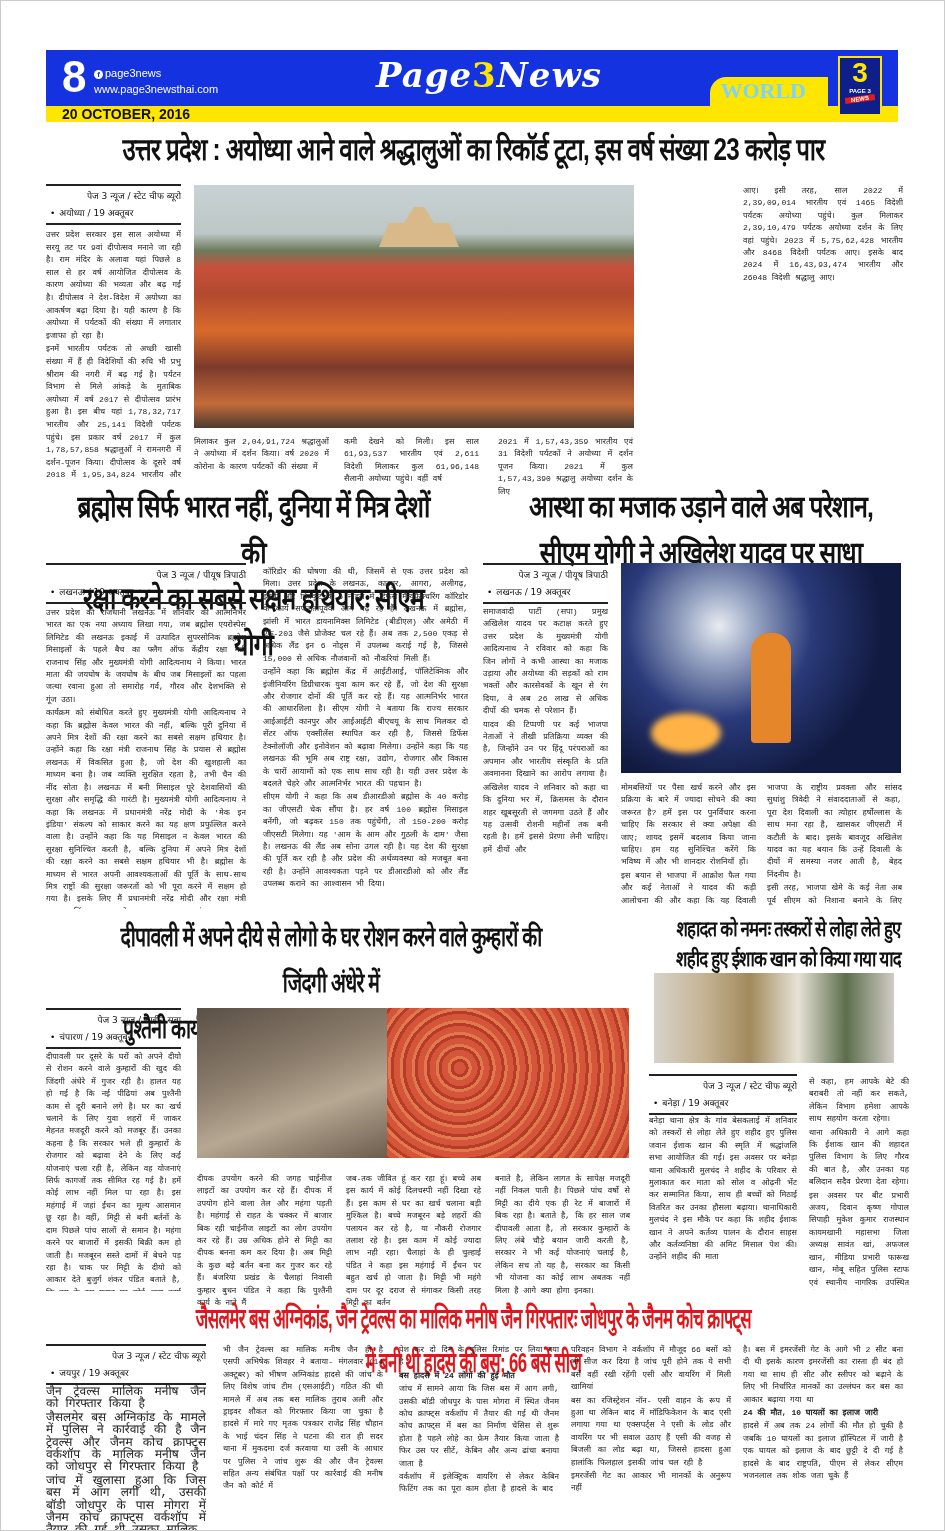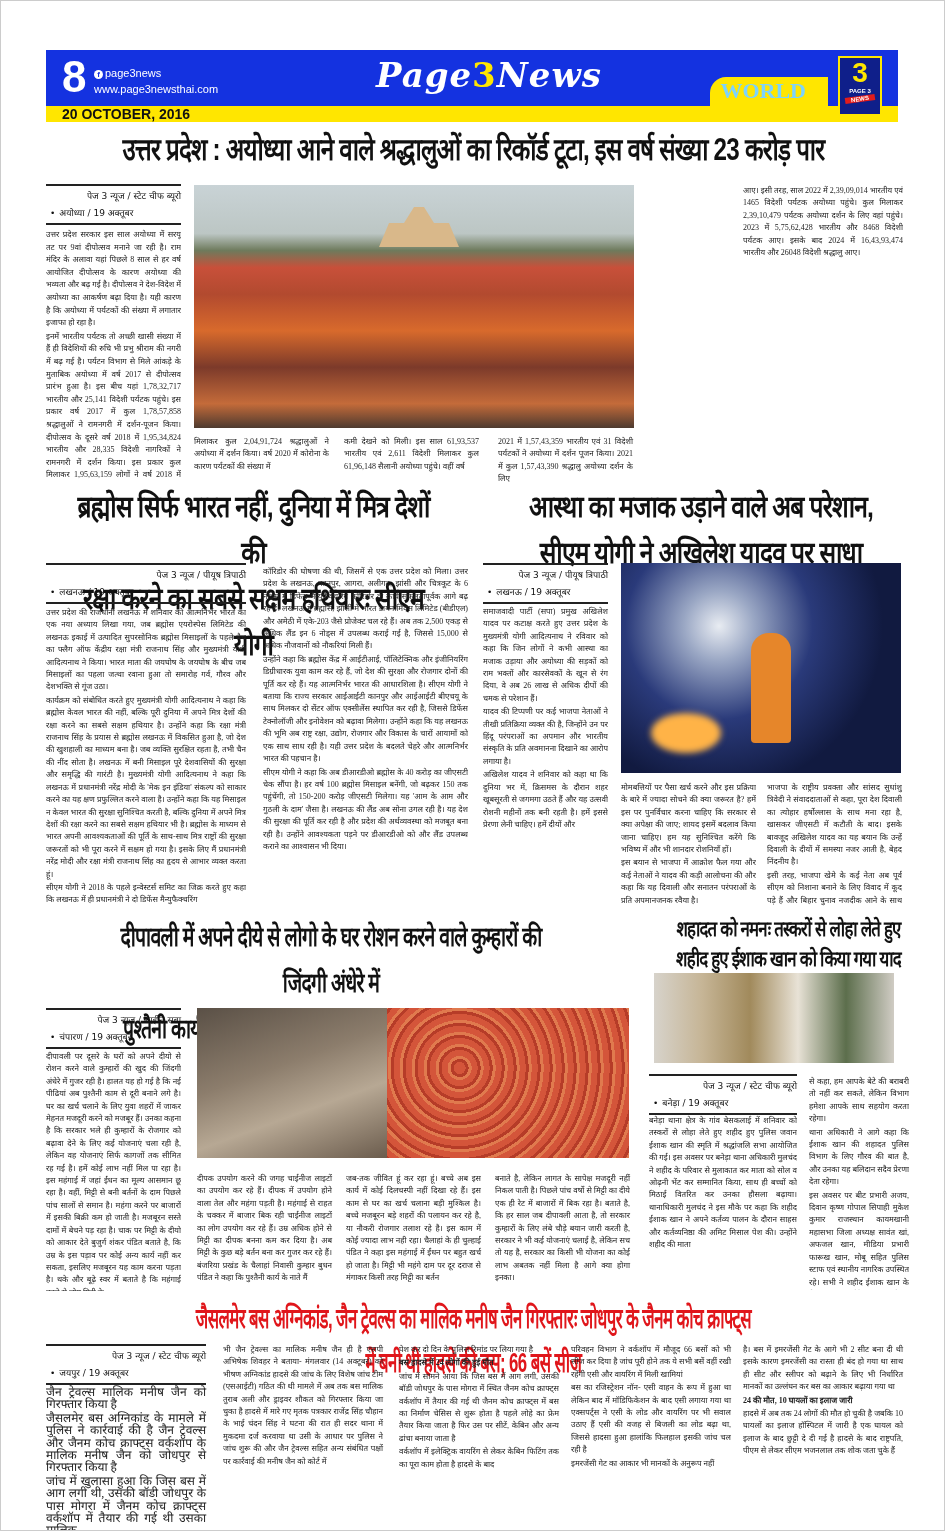--- a/index.html
+++ b/index.html
@@ -22,21 +22,21 @@
 .badge .bp{font:bold 6px "Liberation Sans",sans-serif;color:#fff}
 .badge .bn{display:block;margin:2px auto 0;width:30px;background:#e21c1c;color:#fff;font:bold 6px "Liberation Sans",sans-serif;transform:rotate(-8deg)}
 
 .hl{font-family:"Liberation Sans",sans-serif;font-weight:bold;color:#111;text-align:center;letter-spacing:-1px;transform:scaleX(0.8);transform-origin:center}
 .hl.red{color:#e0161b}
 
 .byline{border-top:2px solid #222;border-bottom:2px solid #222;font-size:9px;padding:3px 0 4px}
 .byline .by{text-align:right;margin-bottom:4px}
 .byline .loc{padding-left:4px}
 .byline .loc:before{content:"\2022";margin-right:4px}
-.col{font-size:8.6px;line-height:12.4px;text-align:justify;color:#222;font-family:Liberation Serif, serif}
+.col{font-size:8.6px;line-height:12.4px;text-align:justify;color:#222;font-family:Liberation Mono, monospace}
 .col p{margin-bottom:1px}
 .photo{background:#888;overflow:hidden}
 </style>
 </head>
 <body>
 
 <div id="masthead" class="abs">
   <div class="ybar"></div>
   <div class="ywave"></div>
   <div class="pnum">8</div>

